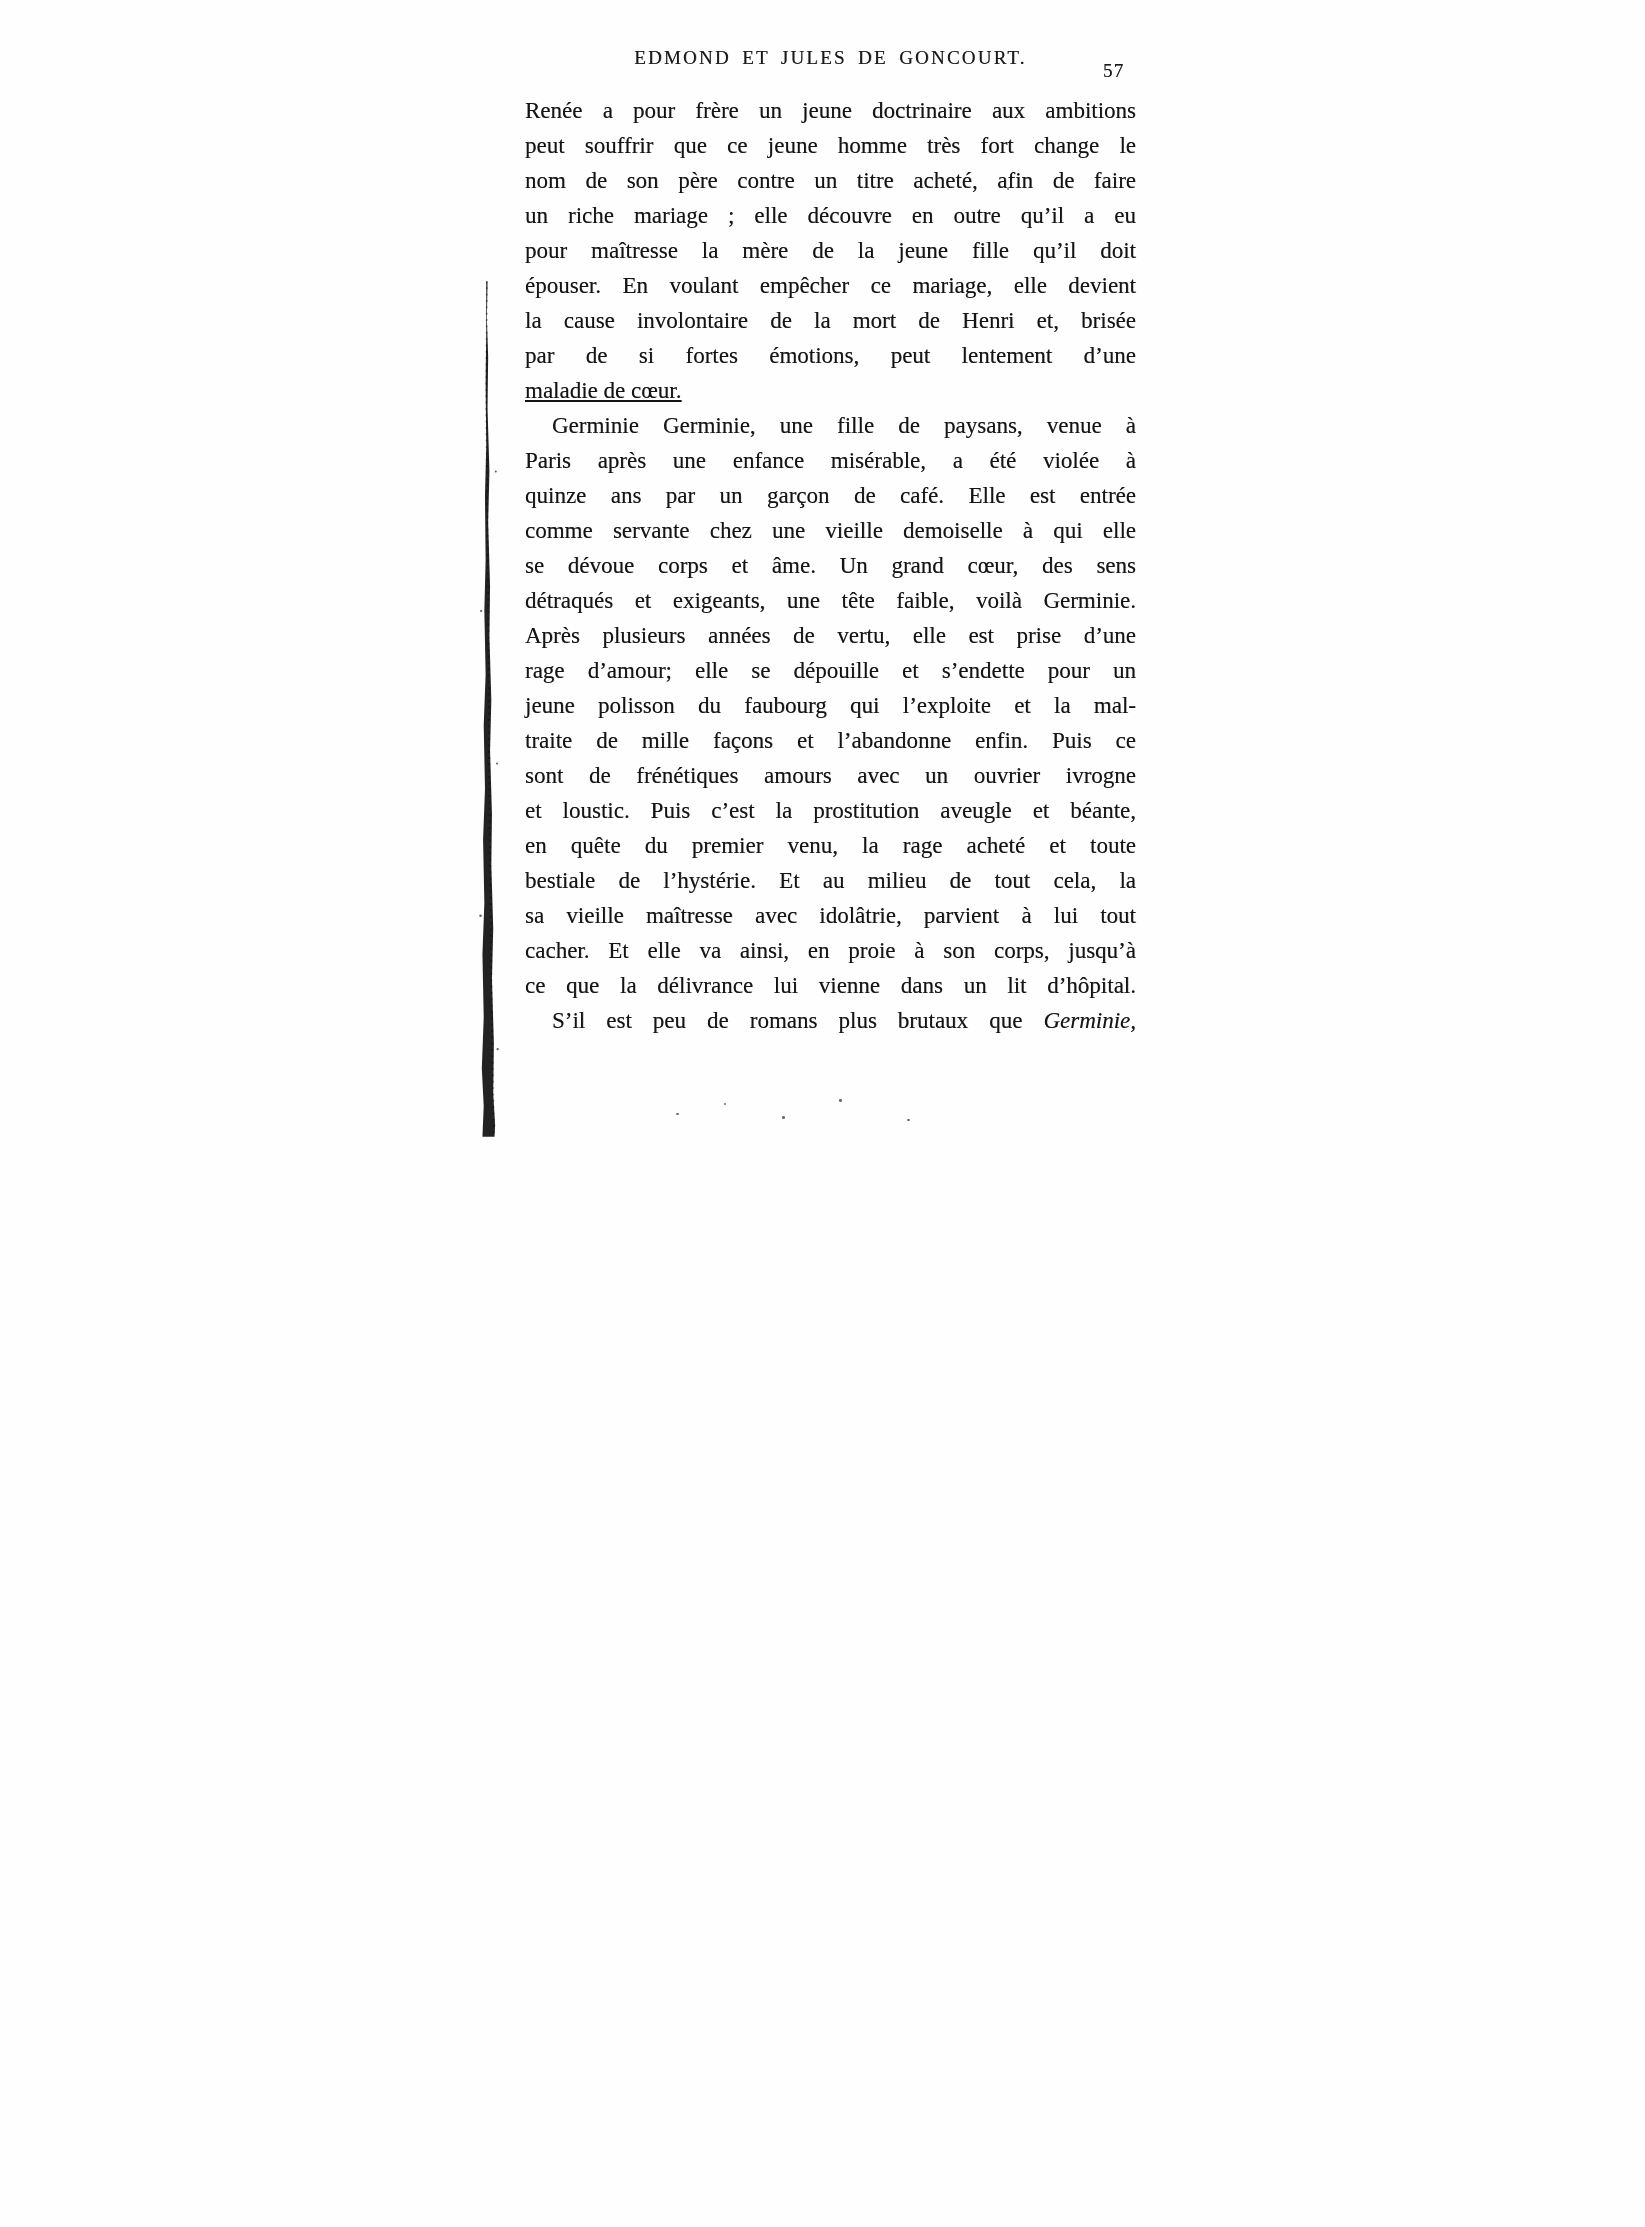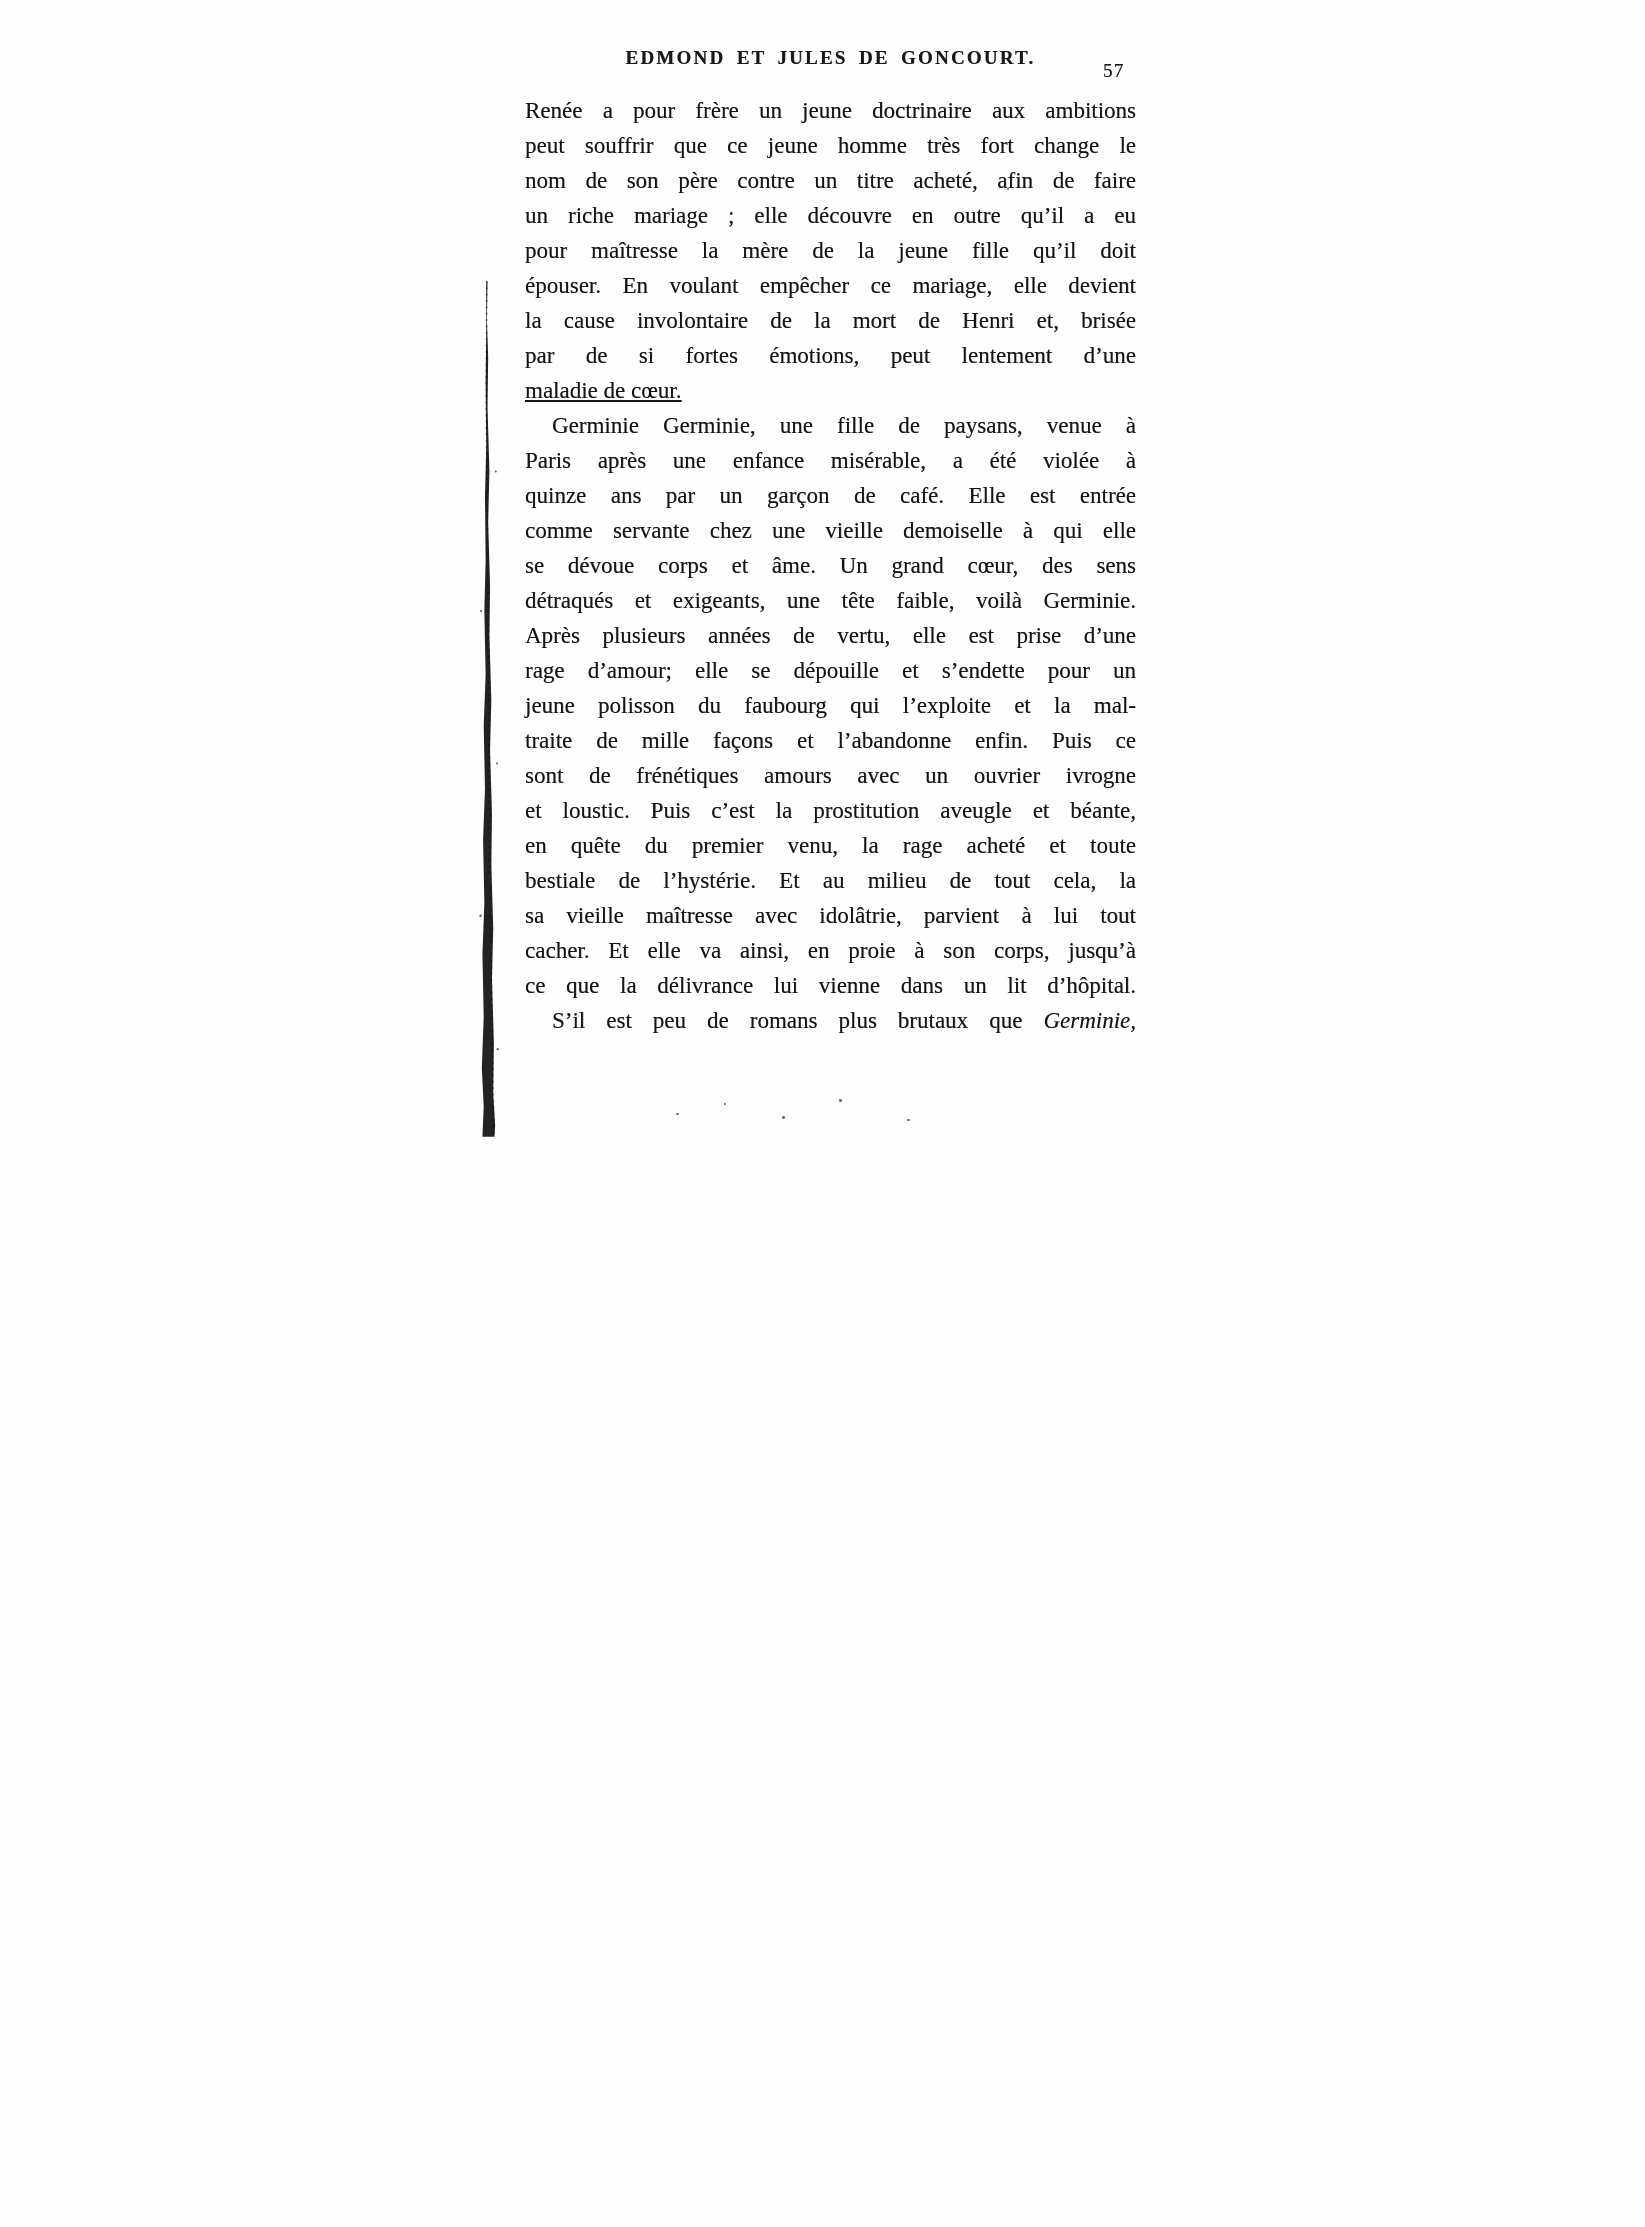--- a/index.html
+++ b/index.html
@@ -25,21 +25,20 @@
     height: 25.4px;
   }
   .running-title {
     display: block;
     text-align: center;
     font-size: 19px;
     letter-spacing: 2.2px;
     word-spacing: 4.4px;
     color: #191919;
     text-shadow: 0.3px 0 0 rgba(0,0,0,0.55);
-    font-weight: bold;
   }
   .page-number {
     position: absolute;
     right: 11.4px;
     top: 13px;
     font-size: 19px;
     letter-spacing: 1.3px;
     color: #191919;
     text-shadow: 0.3px 0 0 rgba(0,0,0,0.55);
   }

